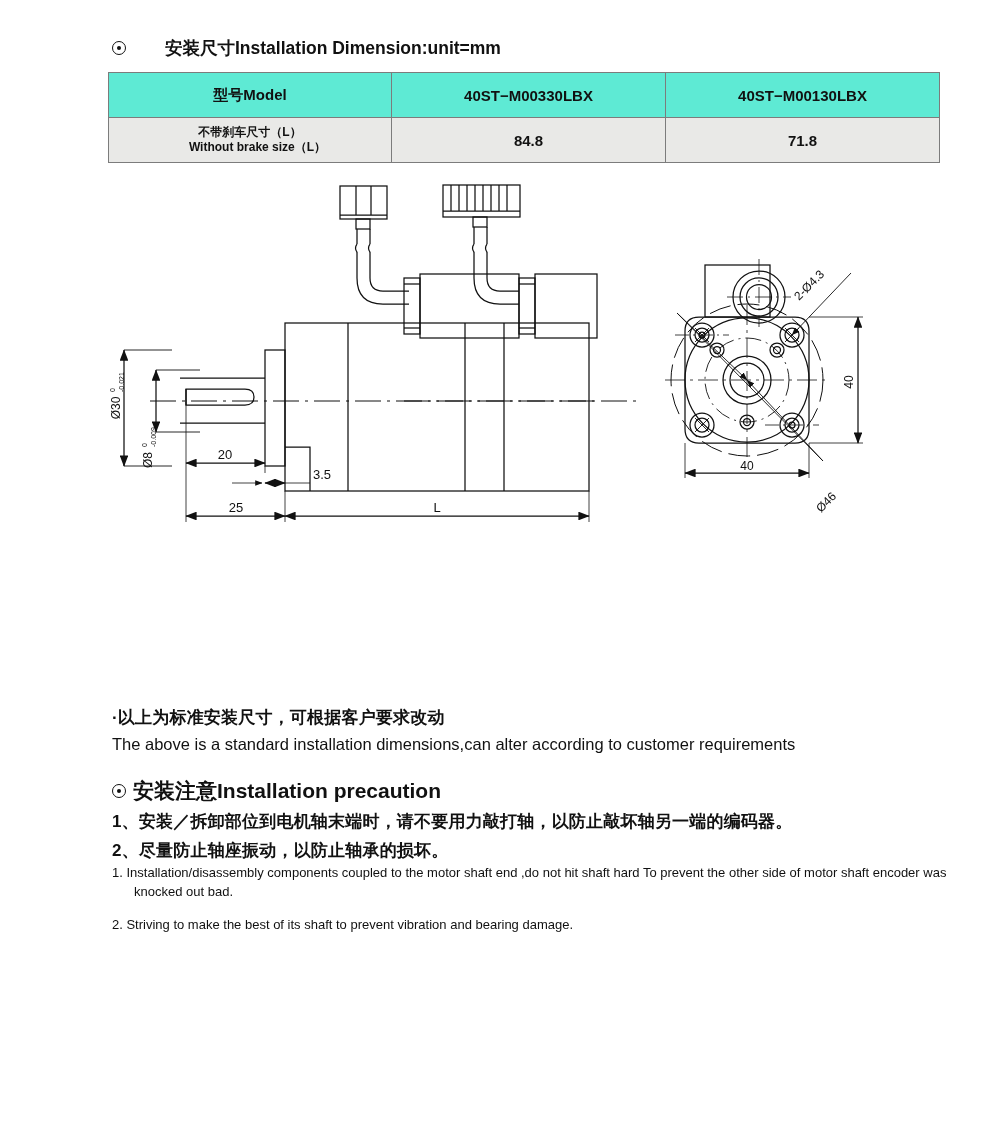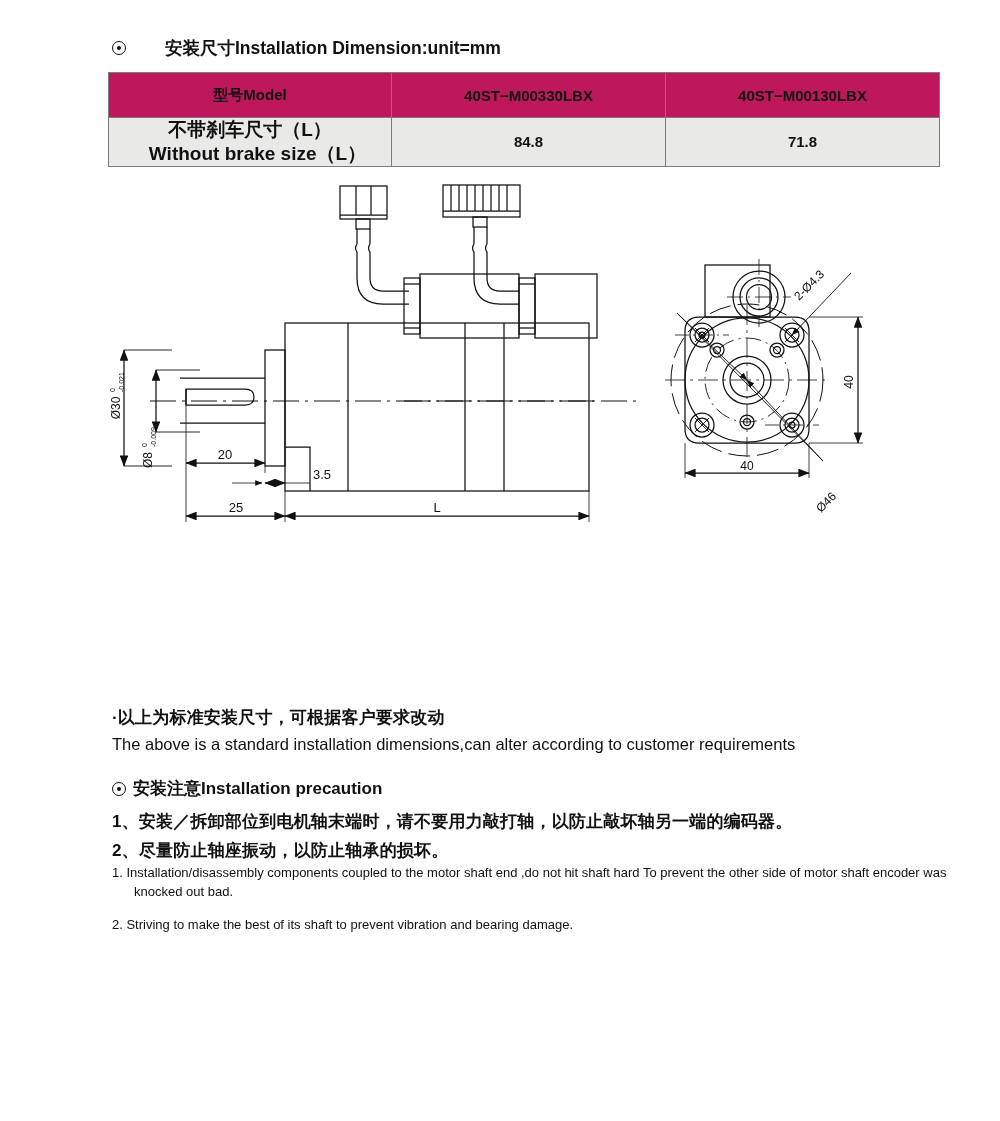--- a/index.html
+++ b/index.html
@@ -26,23 +26,23 @@
 
   
   .spec-table{
     position:absolute;left:108px;top:72px;width:828px;
     border-collapse:collapse;table-layout:fixed;
   }
   .spec-table td{
     border:1.5px solid #7c7c7c;text-align:center;vertical-align:middle;
     font-size:15px;color:#111;padding:0;
   }
-  .spec-table tr.head td{background:#be185d;height:44px;font-weight:600;}
+  .spec-table tr.head td{background:#5eead4;height:44px;font-weight:600;}
   .spec-table tr.body td{background:#e9e9e7;height:44px;font-weight:600;}
-  .cell-two-line{line-height:1.25;font-size:19px;}
+  .cell-two-line{line-height:1.25;font-size:12px;}
   .cell-two-line .cn{display:block;font-weight:600;}
   .cell-two-line .en{display:block;font-weight:600;margin-left:15px;}
 
   
   .drawing{position:absolute;left:0;top:170px;width:1000px;height:500px;}
   .drawing svg{display:block;}
 
   
   .note-line{
     position:absolute;white-space:nowrap;color:#111;
@@ -331,21 +331,21 @@
           <text x="0" y="0" font-size="12" text-anchor="middle">40</text>
         </g>
         <text x="747" y="300" font-size="12" text-anchor="middle">40</text>
       </g>
     </svg>
   </div>
 
   <div class="note-line note-en" style="left:112px;top:735px;">The above is a standard installation dimensions,can alter according to customer requirements</div>
   <div class="note-line note-cn" style="left:112px;top:706px;">·以上为标准安装尺寸，可根据客户要求改动</div>
 
-  <div class="section-head" style="left:112px;top:777px;font-size:17px;">
+  <div class="section-head" style="left:112px;top:777px;font-size:21px;">
     <span class="bullet-ring"></span>
     <span>安装注意Installation precaution</span>
   </div>
 
   <div class="note-line note-cn" style="left:112px;top:810px;">1、安装／拆卸部位到电机轴末端时，请不要用力敲打轴，以防止敲坏轴另一端的编码器。</div>
   <div class="note-line note-cn" style="left:112px;top:839px;">2、尽量防止轴座振动，以防止轴承的损坏。</div>
 
   <div class="note-en-wrap hang" style="left:112px;top:864px;">1. Installation/disassembly components coupled to the motor shaft end ,do not hit shaft hard To prevent the other side of motor shaft encoder was knocked out bad.</div>
   <div class="note-en-wrap hang" style="left:112px;top:916px;">2. Striving to make the best of its shaft to prevent vibration and bearing damage.</div>
 

